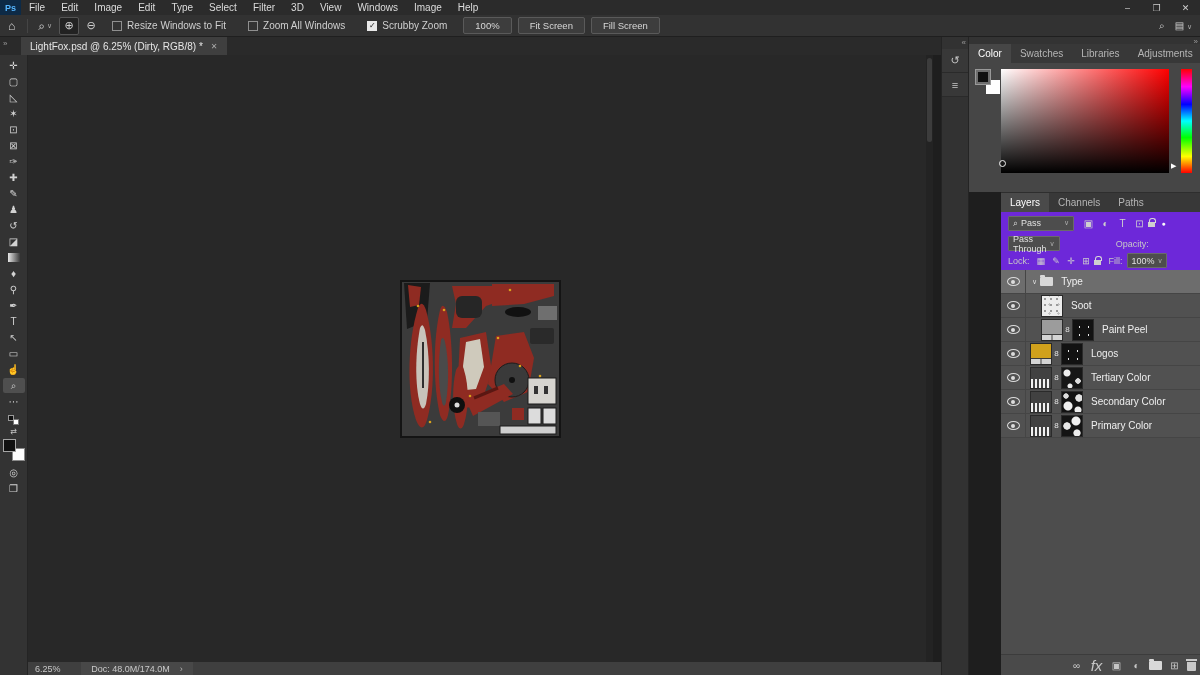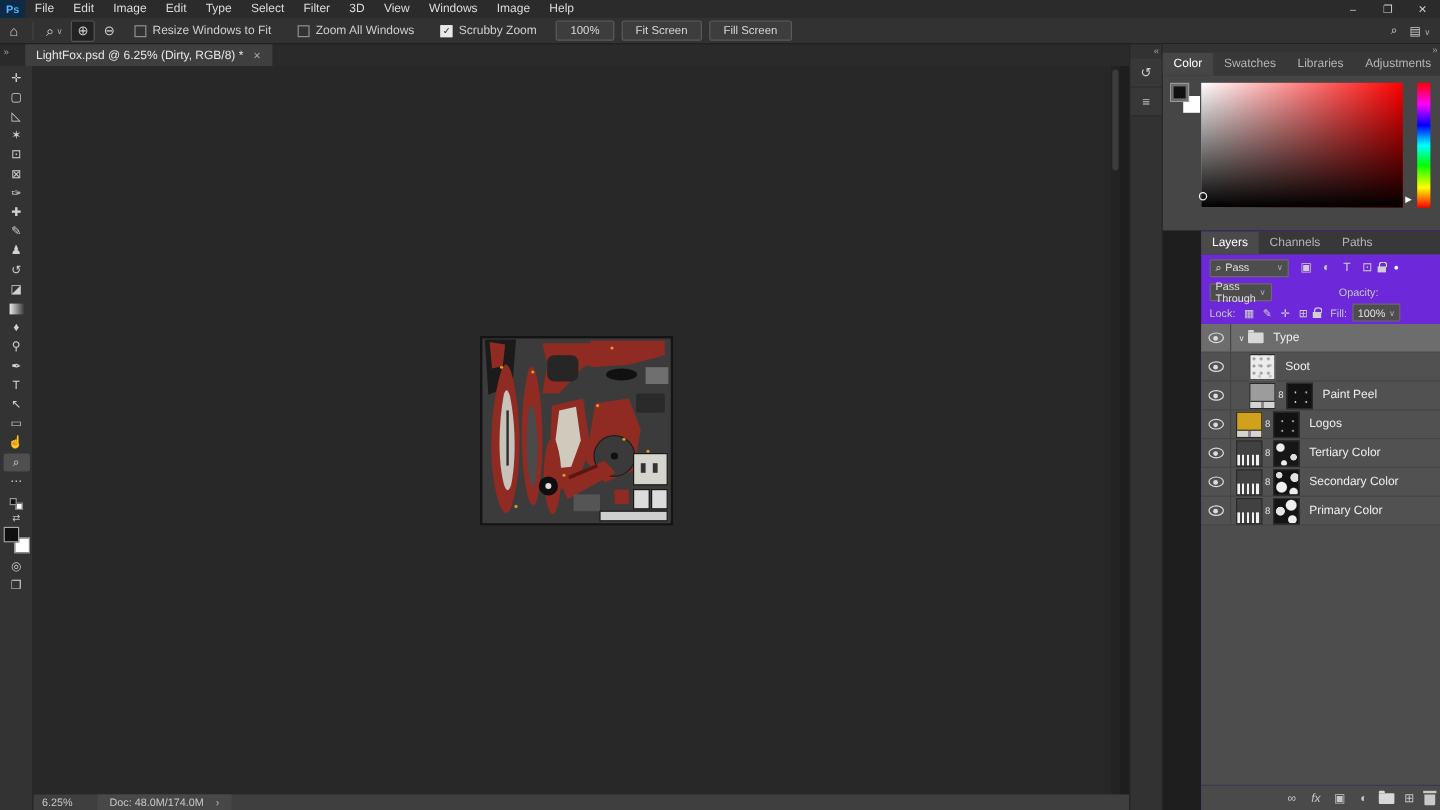--- a/index.html
+++ b/index.html
@@ -183,21 +183,21 @@
   .row-lock { display:none; }
   .icon-lock { width:7px; height:5px; background:#d8d8d8; position:relative; }
   .f-icon .icon-lockbody, .icon-lock::before { content:""; position:absolute; top:-4px; left:1px; width:5px; height:4px;
     border:1px solid #d8d8d8; border-bottom:none; border-radius:3px 3px 0 0; }
   .layer-row.locked .row-lock { display:block; margin-left:auto; margin-right:12px; }
   .f-icon.icon-lock { background:#cfcfcf; width:7px; height:5px; margin-top:3px; }
   .layers-empty { flex:1; background:#4d4d4d; }
   .lp-footer { height:21px; background:#4a4a4a; border-top:1px solid #3c3c3c; display:flex; align-items:center;
     justify-content:flex-end; gap:5px; padding-right:36px; }
   .ft-icon { width:15px; display:flex; align-items:center; justify-content:center; color:#c6c6c6; font-size:10px; }
-  .ft-icon.fx { font-style:italic; font-size:10px; }
+  .ft-icon.fx { font-style:italic; font-size:15px; }
   .icon-trash { width:9px; height:9px; background:#c9c9c9; border-radius:0 0 1px 1px; position:relative; margin-top:3px; }
   .icon-trash::before { content:""; position:absolute; top:-3px; left:-1px; width:11px; height:2px; background:#c9c9c9; }
   .ft-icon.icon-folder { width:13px; height:9px; }
 </style>
 </head>
 <body>
 
 <div id="menubar">
   <span class="ps-logo">Ps</span>
   <nav class="menus">

